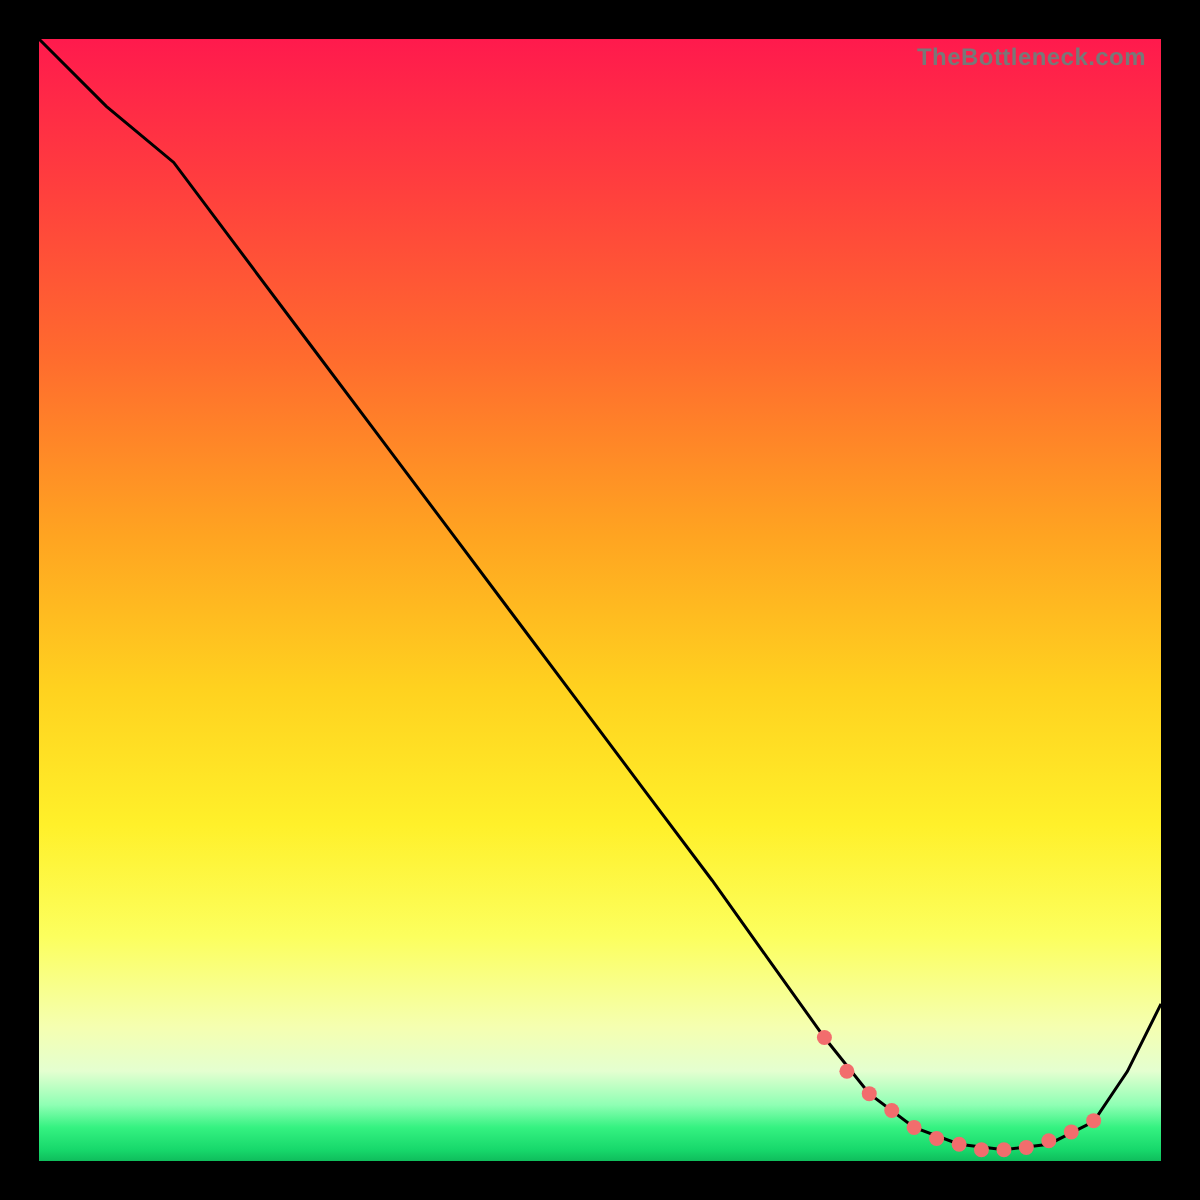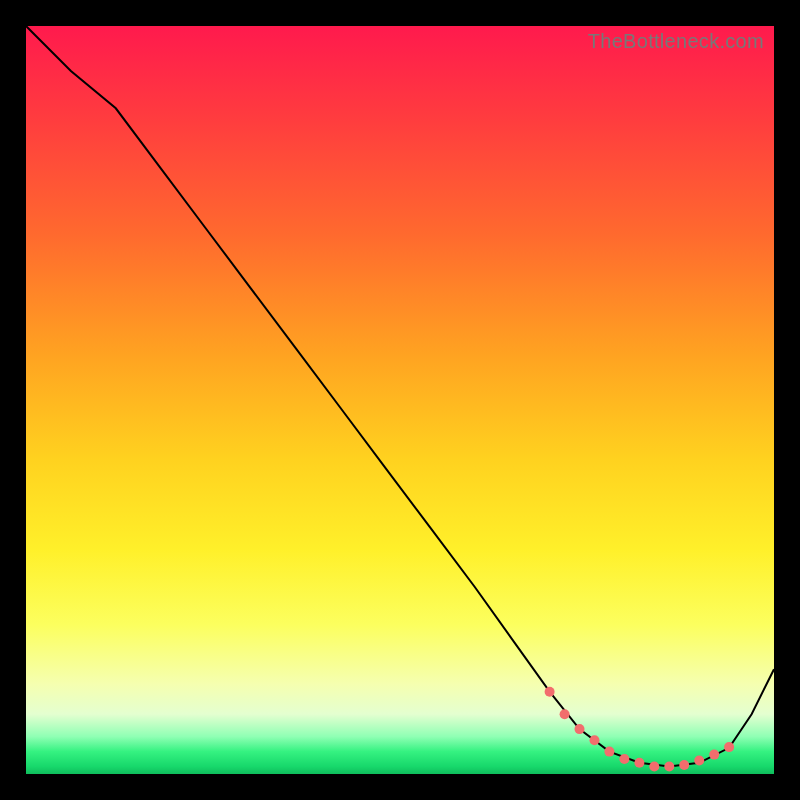--- a/index.html
+++ b/index.html
@@ -39,22 +39,22 @@
       #35f281 97%,
       #17d86b 99%,
       #0fbd5c 100%
     );
   }
   .attrib {
     position: absolute;
     top: 4px;
     right: 10px;
     font-family: Arial, Helvetica, sans-serif;
-    font-size: 20px;
-    font-weight: 400;
+    font-size: 16px;
+    font-weight: 700;
     color: #787878;
     letter-spacing: 0.3px;
   }
   svg.overlay {
     position: absolute;
     left: 0;
     top: 0;
     width: 748px;
     height: 748px;
     overflow: visible;

